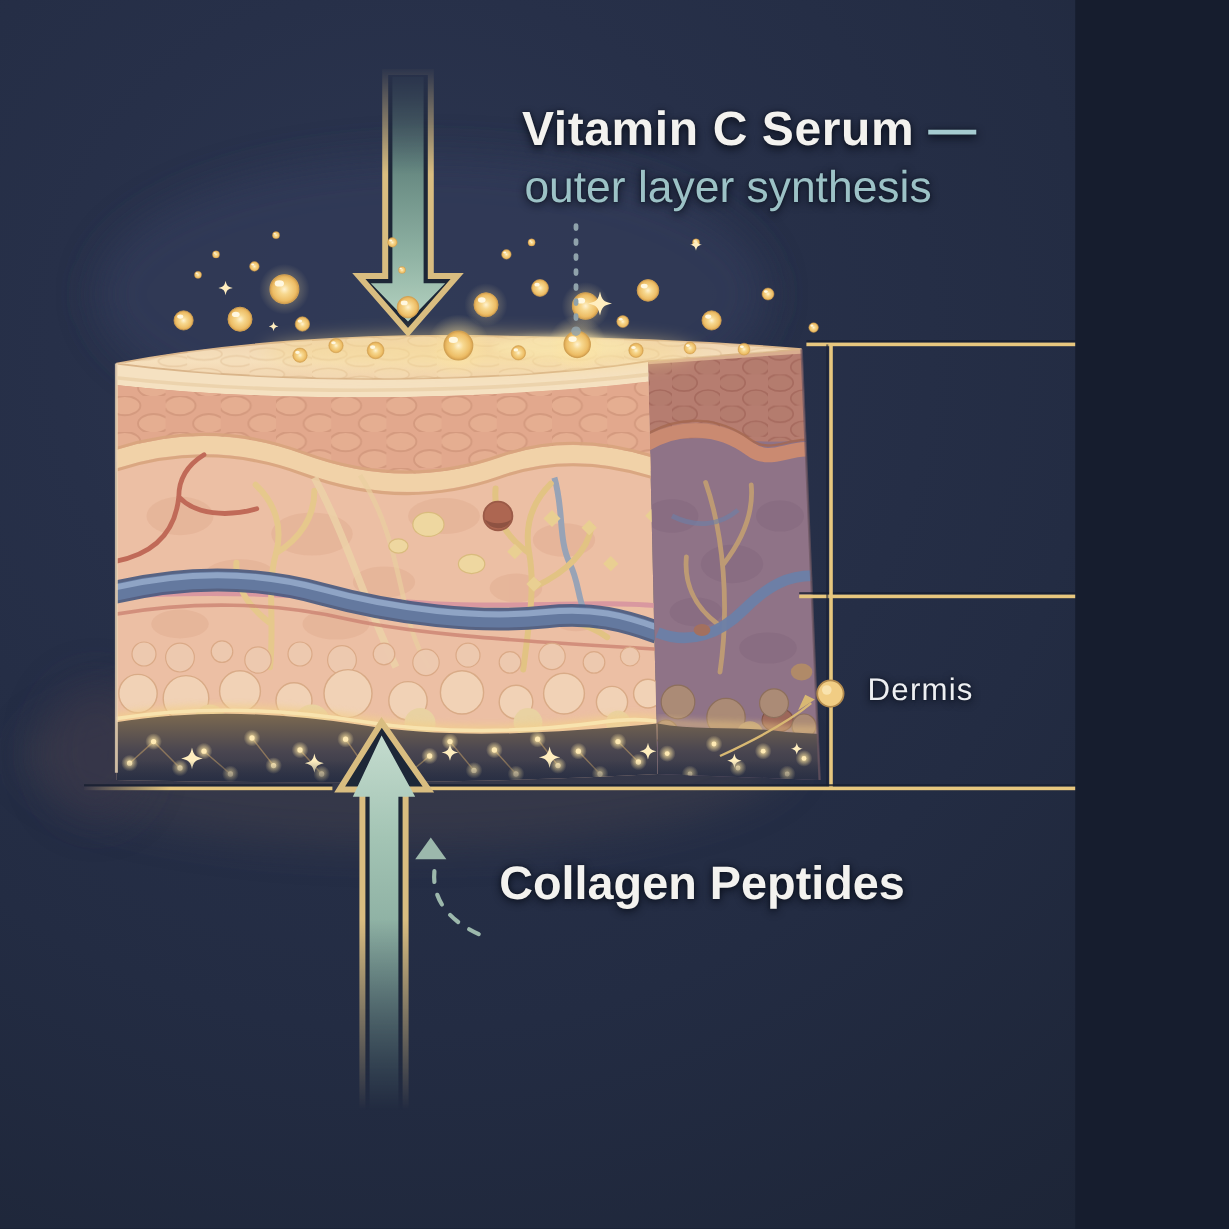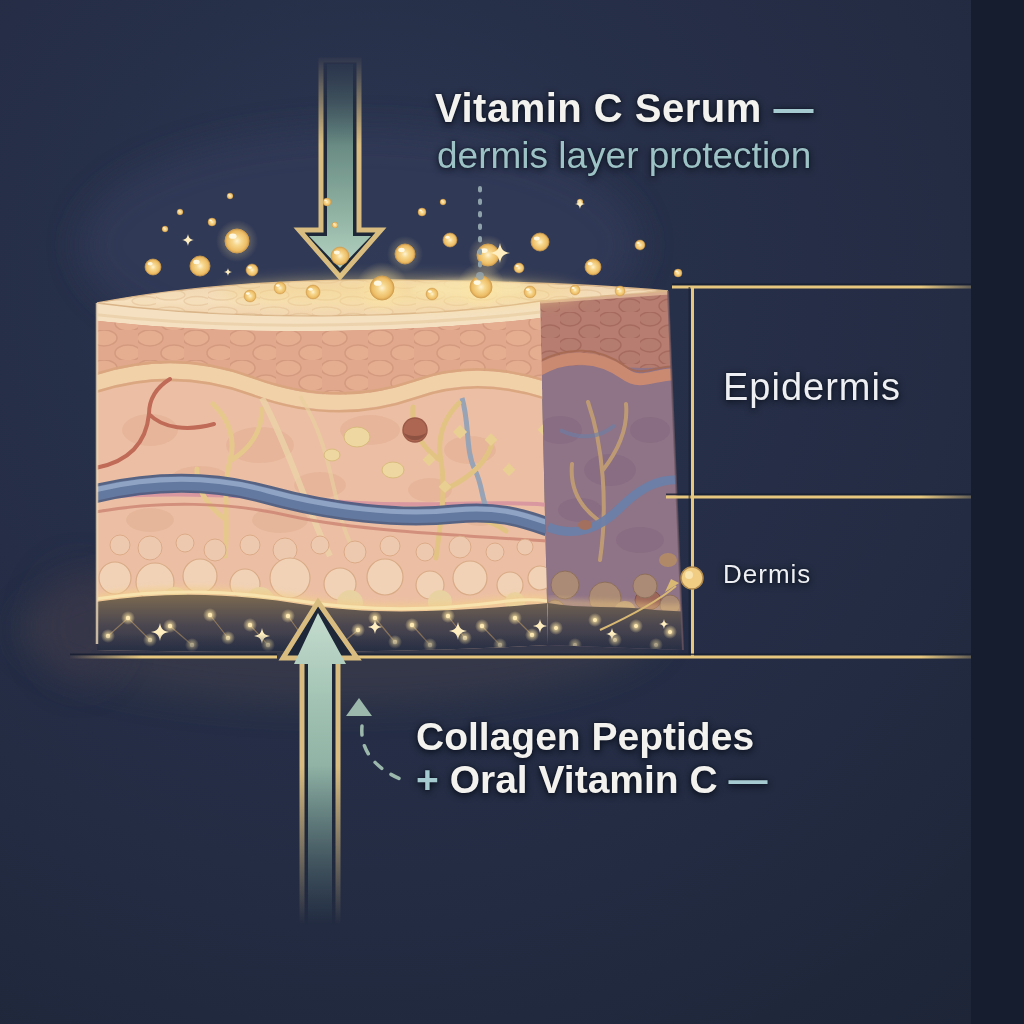--- a/index.html
+++ b/index.html
@@ -1,17 +1,17 @@
 <!DOCTYPE html>
 <html><head>
 <meta charset="utf-8">
 <style>
   html,body{margin:0;padding:0;background:#161d2e;}
   .canvas{
-    position:relative;width:971px;height:1024px;overflow:hidden;
+    position:relative;width:896px;height:1024px;overflow:hidden;
     background:radial-gradient(circle at 38% 28%, #2d3752 0%, #273049 32%, #232c43 62%, #1d2537 100%);
     font-family:"Liberation Sans", sans-serif;
   }
   .canvas svg{position:absolute;left:0;top:0;}
   .txt{position:absolute;white-space:nowrap;text-shadow:0 2px 7px rgba(5,10,20,.9),0 0 2px rgba(5,10,20,.6);}
   .t-title{left:435px;top:86px;font-size:40px;font-weight:700;color:#f3f2ef;letter-spacing:.5px;}
   .t-sub{left:437px;top:135px;font-size:37px;font-weight:400;color:#9cc2c6;}
   .teal{color:#a5cbd0;}
   .t-epi{left:723px;top:366px;font-size:38px;font-weight:500;color:#edeff2;letter-spacing:1px;}
   .t-der{left:723px;top:559px;font-size:26px;font-weight:500;color:#edeff2;letter-spacing:1px;}
@@ -422,18 +422,16 @@
 
   <g>
     <line x1="480" y1="188" x2="480" y2="266" stroke="#8fa2ab" stroke-width="4" stroke-dasharray="2.5 10" stroke-linecap="round"></line>
     <circle cx="480" cy="276" r="4" fill="#93a5ad" opacity=".85"></circle>
     <path d="M359,698 L372,716 L346,716 Z" fill="#9cb8ac"></path>
     <path d="M362,726 C360,748 372,768 405,781" stroke="#9cb8ac" stroke-width="3.5" fill="none" stroke-dasharray="9 11" stroke-linecap="round"></path>
   </g>
 </svg>
 
 <div class="txt t-title"><span>Vitamin C Serum</span>&nbsp;<span class="teal">—</span></div>
-<div class="txt t-sub">dermis layer protection</div>
-<div class="txt t-epi">Epidermis</div>
+<div class="txt t-sub">outer layer synthesis</div>
 <div class="txt t-der">Dermis</div>
 <div class="txt t-b1">Collagen Peptides</div>
-<div class="txt t-b2"><span class="teal">+</span>&nbsp;<span>Oral Vitamin C</span>&nbsp;<span class="teal">—</span></div>
 </div>
 
 </body></html>

